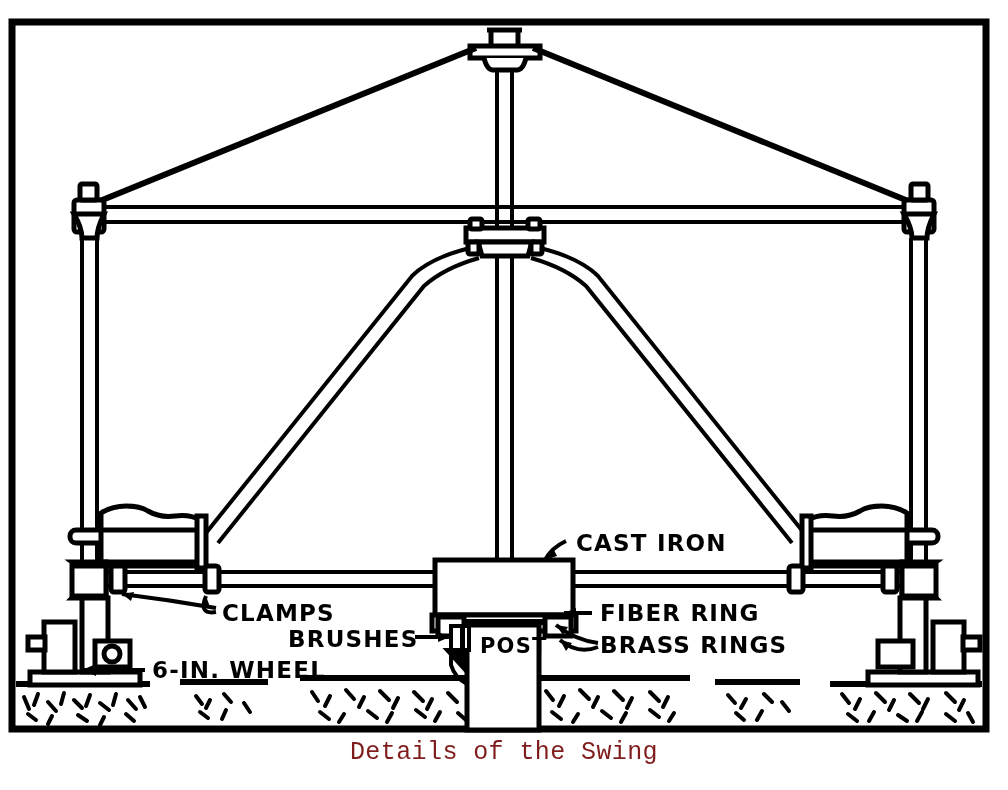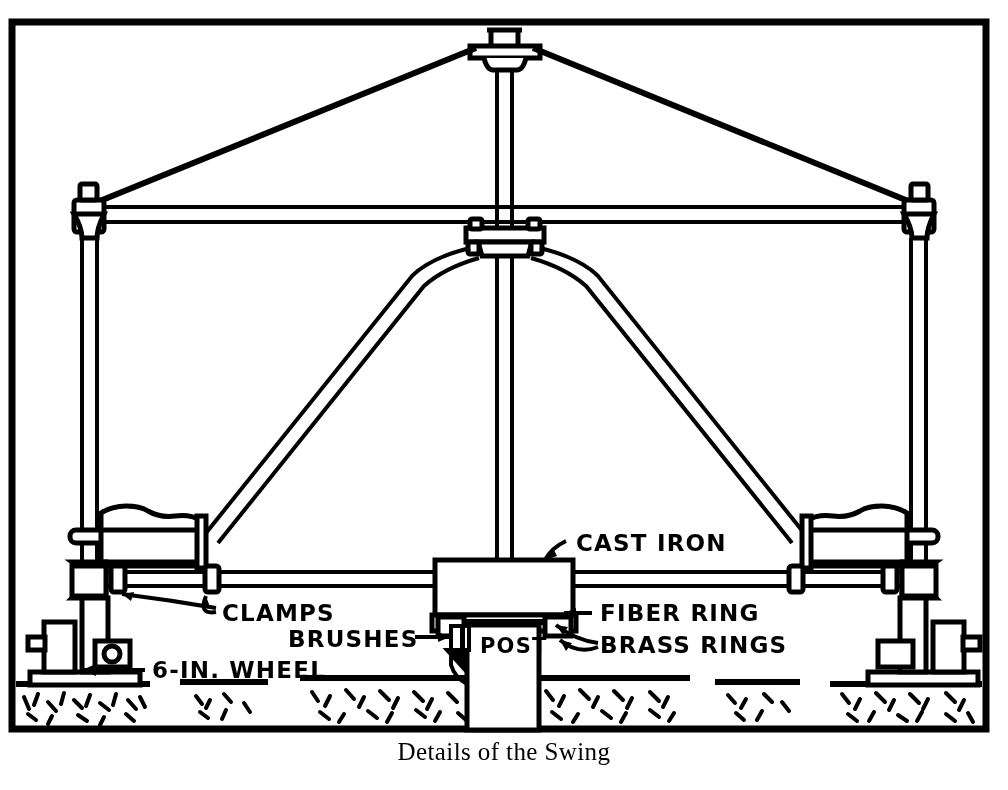--- a/index.html
+++ b/index.html
@@ -24,23 +24,23 @@
     position: absolute;
     left: 0; top: 0;
     display: block;
   }
   .cap {
     position: absolute;
     left: 0;
     top: 738px;
     width: 1008px;
     text-align: center;
-    font-family: Liberation Serif, serif;
+    font-family: Liberation Mono, monospace;
     font-size: 25px;
-    color: #000000;
+    color: #7f1d1d;
     letter-spacing: 0.4px;
     white-space: nowrap;
   }
   text.lbl {
     font-family: "DejaVu Sans", "Liberation Sans", sans-serif;
     font-weight: bold;
     fill: #000000;
     letter-spacing: 1.2px;
   }
 </style>

